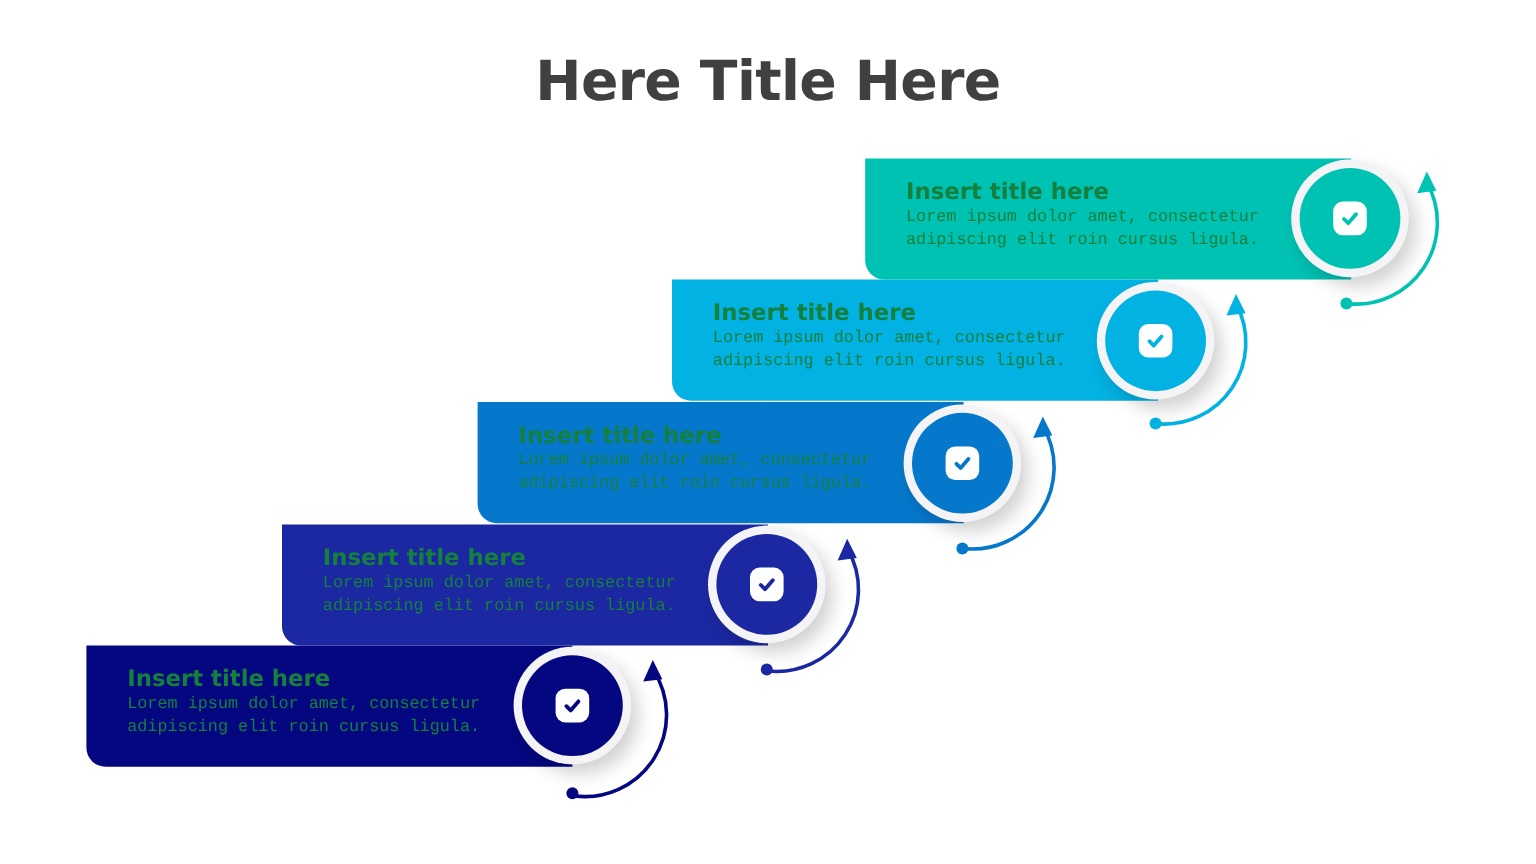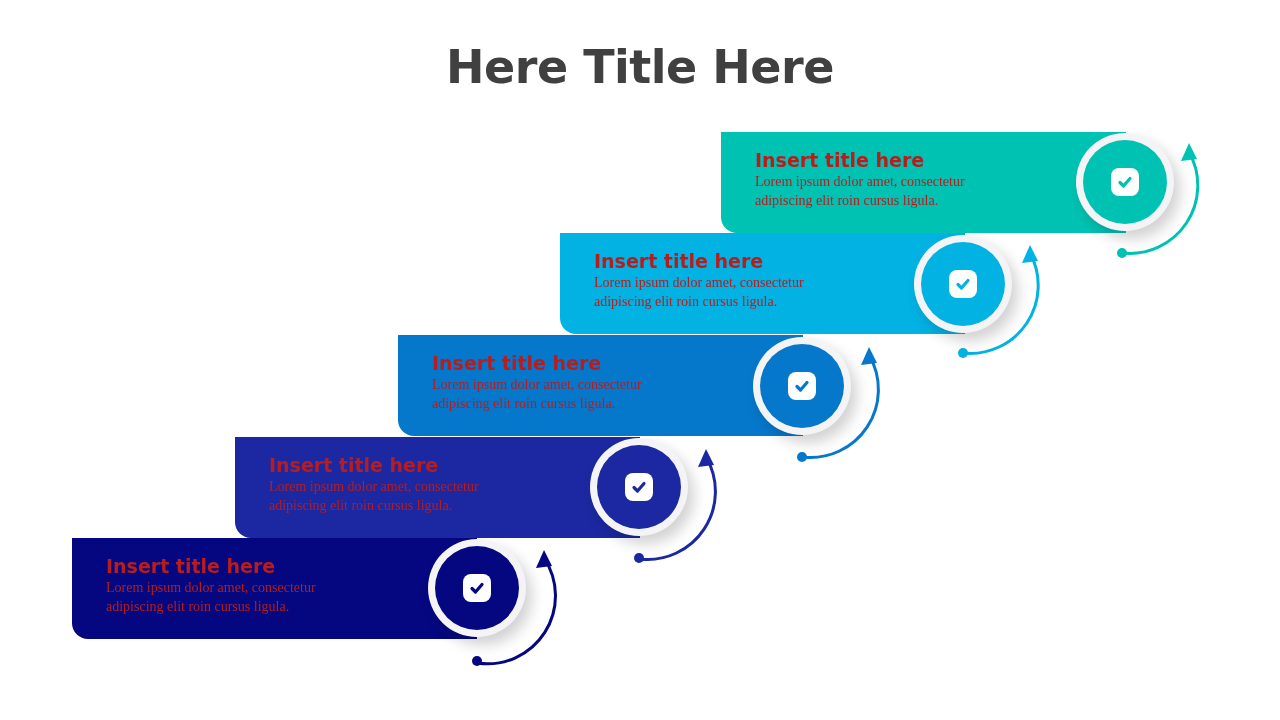--- a/index.html
+++ b/index.html
@@ -5,23 +5,23 @@
   html, body { margin:0; padding:0; }
   body { width:1280px; height:720px; background:#ffffff; position:relative; overflow:hidden;
          font-family:"DejaVu Sans", sans-serif; }
   .title { position:absolute; left:0; top:40px; width:1280px; text-align:center;
            font-size:46px; font-weight:bold; color:#404040; letter-spacing:-0.5px;
            font-family:"DejaVu Sans", sans-serif; }
   .step { position:absolute; width:490px; height:140px; }
   .bar { position:absolute; left:0; top:0; width:405px; height:101px;
          border-radius:0 0 0 16px; }
   .step.top .bar { border-radius:0 0 0 16px; }
-  .txt { position:absolute; left:34px; top:16px; color:#b91c1c; }
+  .txt { position:absolute; left:34px; top:16px; color:#15803d; }
   .ttl { font-size:19px; font-weight:bold; line-height:24px; white-space:nowrap; }
-  .desc { font-size:14px; line-height:19px; white-space:nowrap; font-family:Liberation Serif, serif; }
+  .desc { font-size:14px; line-height:19px; white-space:nowrap; font-family:Liberation Mono, monospace; }
   .ring { position:absolute; width:98px; height:98px; border-radius:50%; background:#f4f4f6;
           box-shadow: 6px 8px 14px rgba(0,0,0,0.18); }
   .core { position:absolute; left:7px; top:7px; width:84px; height:84px; border-radius:50%; }
   .chk { position:absolute; left:28px; top:28px; width:28px; height:28px; border-radius:8px;
          background:#ffffff; }
   .chk svg { position:absolute; left:0; top:0; }
   .arc { position:absolute; left:0; top:0; overflow:visible; }
 </style>
 </head>
 <body>

